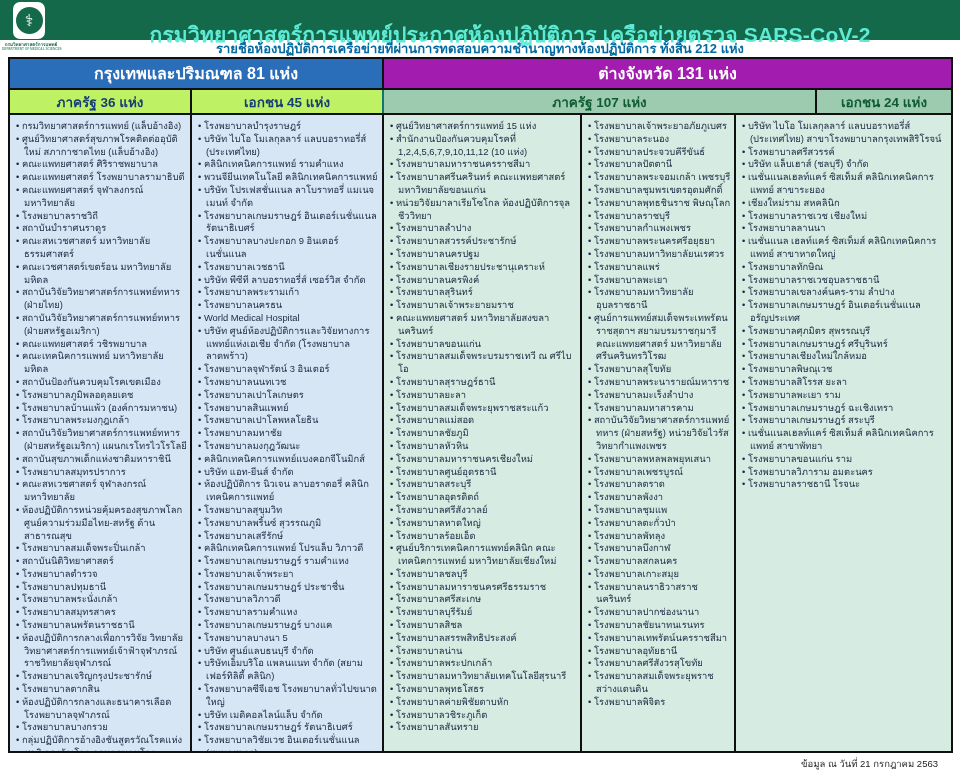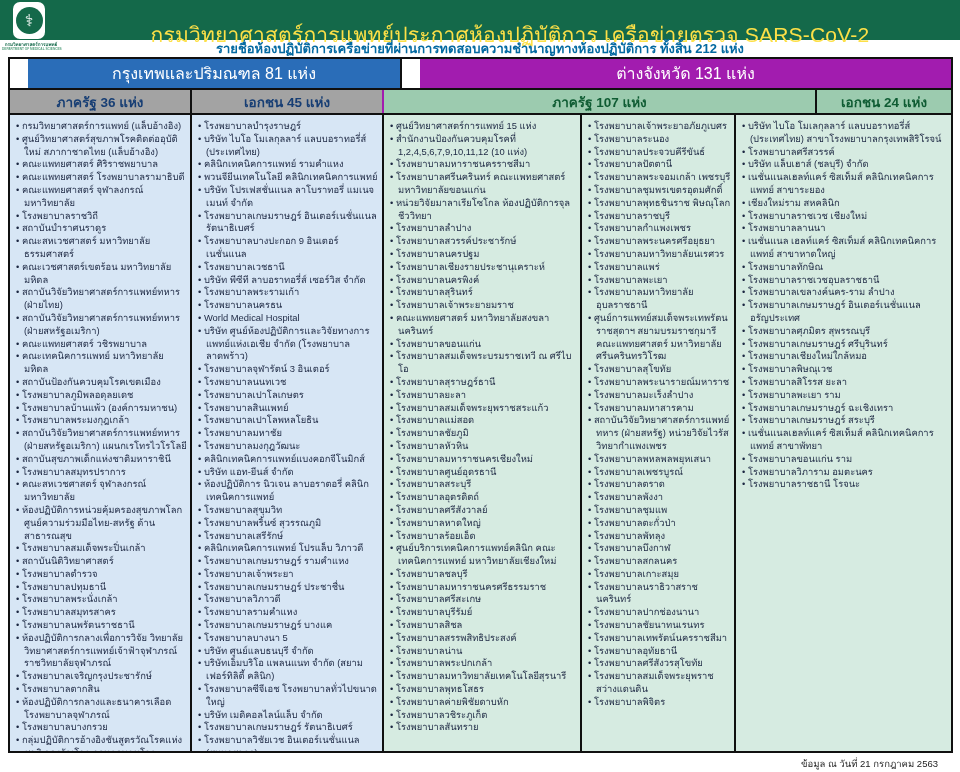--- a/index.html
+++ b/index.html
@@ -2,50 +2,50 @@
 <html lang="th"><head>
 <meta charset="utf-8">
 <style>
   html,body{margin:0;padding:0;background:#fff;}
   .page{position:relative;width:960px;height:772px;background:#ffffff;
         font-family:"Liberation Sans","DejaVu Sans",sans-serif;overflow:hidden;}
   *{box-sizing:border-box;}
 
   
   .topbar{height:40px;background:#14694a;display:flex;align-items:center;justify-content:center;}
-  .title{color:#fde047;font-size:21px;font-weight:normal;letter-spacing:.2px;padding-left:60px;margin-top:29px;}
+  .title{color:#5eead4;font-size:21px;font-weight:bold;letter-spacing:.2px;padding-left:60px;margin-top:29px;}
 
   
   .subbar{height:17px;display:flex;align-items:center;justify-content:center;background:#fff;}
   .subtitle{font-size:13px;font-weight:bold;color:#0369a1;}
 
   
   .logo-badge{position:absolute;left:13px;top:2px;width:32px;height:37px;background:#fff;
               border-radius:7px;display:flex;align-items:center;justify-content:center;z-index:3;}
   .logo-circle{width:27px;height:27px;border-radius:50%;background:#14694a;color:#fff;
                display:flex;align-items:center;justify-content:center;font-size:16px;line-height:1;}
   .logo-text{position:absolute;left:2px;top:42px;width:58px;text-align:center;color:#14694a;
              font-weight:bold;z-index:3;}
   .logo-text .th{font-size:4.6px;line-height:5.4px;white-space:nowrap;}
   .logo-text .en{font-size:3.2px;line-height:4px;white-space:nowrap;color:#57a07f;}
 
   
   .grid{position:absolute;left:8px;top:57px;width:945px;height:696px;border:2px solid #101010;background:#fff;}
 
   .section-row{display:flex;height:31px;border-bottom:2px solid #101010;}
-  .sec{display:flex;align-items:center;justify-content:center;color:#fff;font-weight:normal;font-size:16px;margin-left:18px;}
+  .sec{display:flex;align-items:center;justify-content:center;color:#fff;font-weight:bold;font-size:16px;}
   .sec-bkk{width:374px;border-right:2px solid #101010;background:#2a6db8;}
   .sec-prov{flex:1;background:#a21caf;}
 
   .head-row{display:flex;height:25px;border-bottom:2px solid #101010;}
   .hcell{display:flex;align-items:center;justify-content:center;font-weight:bold;font-size:13.5px;}
-  .h-blue{background:#a3a3a3;color:#173e74;}
+  .h-blue{background:#bef264;color:#173e74;}
   .h-green{background:#9ccbaf;color:#0f5c33;}
   .h1{width:182px;border-right:2px solid #101010;}
-  .h2{width:192px;border-right:2px solid #a21caf;}
+  .h2{width:192px;border-right:2px solid #0f766e;}
   .h3{width:433px;border-right:2px solid #101010;}
   .h4{flex:1;}
 
   .body-row{display:flex;height:636px;}
   .bcell{overflow:hidden;}
   .bg-blue{background:#d7e6f5;}
   .bg-green{background:#d6ebe1;}
   .b1{width:182px;border-right:2px solid #101010;}
   .b2{width:192px;border-right:2px solid #101010;}
   .b3{width:352px;border-right:2px solid #101010;display:flex;}

